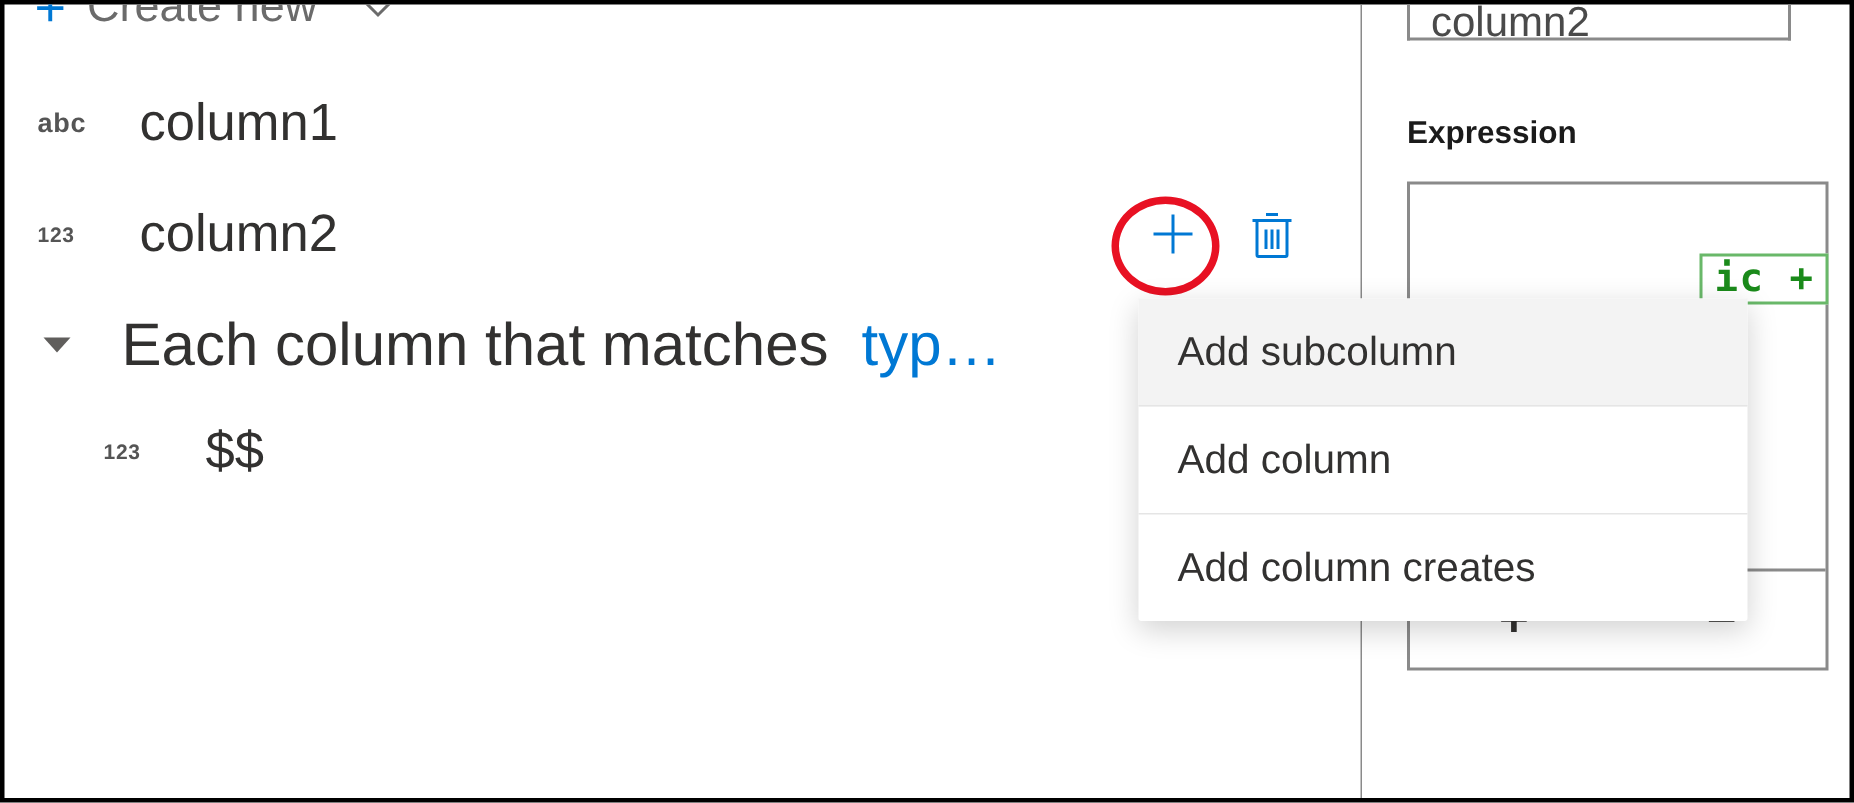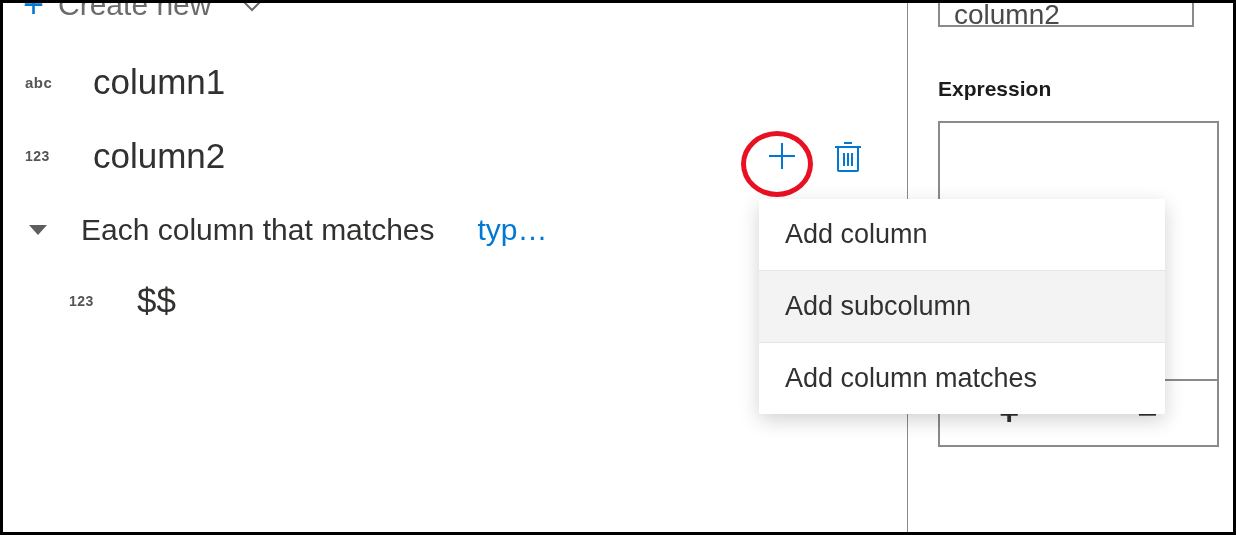--- a/index.html
+++ b/index.html
@@ -47,21 +47,21 @@
     .chev-down-outline svg { display: block; }
     .col-row {
       display: flex;
       align-items: center;
       padding: 4px 0 4px 22px;
       height: 74px;
       font-size: 30px;
     }
     .type-badge {
       font-family: "Segoe UI", sans-serif;
-      font-size: 15px;
+      font-size: 18px;
       font-weight: 600;
       color: #555;
       width: 48px;
       text-align: left;
       letter-spacing: 0.5px;
     }
     .type-badge.numeric {
       font-size: 14px;
     }
     .col-name {
@@ -83,37 +83,37 @@
       justify-content: center;
       cursor: pointer;
       color: #0078d4;
     }
     .icon-btn svg { display: block; }
     .pattern-row {
       display: flex;
       align-items: center;
       padding: 6px 0 6px 22px;
       height: 74px;
-      font-size: 30px;
+      font-size: 40px;
       gap: 16px;
     }
     .caret-collapse {
       width: 26px;
       display: flex;
       align-items: center;
       justify-content: center;
       color: #605e5c;
     }
     .caret-collapse svg { display:block; }
     .pattern-text {
       margin-left: 14px;
     }
     .pattern-type {
       color: #0078d4;
-      margin-left: 27px;
+      margin-left: 6px;
     }
     .pattern-tail {
       margin-left: 24px;
     }
     .sub-row {
       display: flex;
       align-items: center;
       padding: 2px 0 2px 66px;
       height: 68px;
       font-size: 28px;
@@ -273,34 +273,35 @@
     <span class="pattern-text">Each column that matches</span>
     <span class="pattern-type">typ…</span>
   </div>
 
   <div class="sub-row">
     <span class="type-badge numeric">123</span>
     <span class="col-name">$$</span>
   </div>
 
   <div class="dropdown">
+    <div class="dropdown-item highlight">Add subcolumn</div>
     <div class="dropdown-item">Add column</div>
-    <div class="dropdown-item highlight">Add subcolumn</div>
-    <div class="dropdown-item">Add column matches</div>
+    <div class="dropdown-item">Add column creates</div>
   </div>
 
   <div class="anno-circle" style="left:738px; top:128px; width:72px; height:66px;"></div>
   <div class="anno-rect" style="left:757px; top:268px; width:402px; height:70px;"></div>
 
 </div>
 
 <div class="right-panel">
   <div class="rp-input">
     <span>column2</span>
   </div>
   <div class="rp-label">Expression</div>
   <div class="rp-expr-box">
+    <div class="expr-snippet">ic  +</div>
     <div class="expr-ops">
       <div class="expr-op">+</div>
       <div class="expr-op">−</div>
     </div>
   </div>
 </div>
 
 </body></html>

